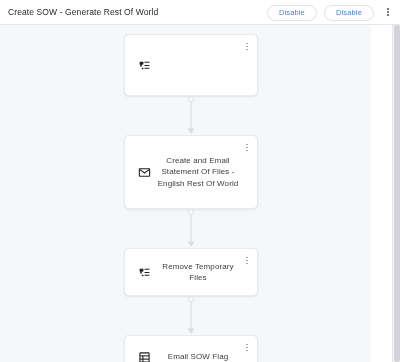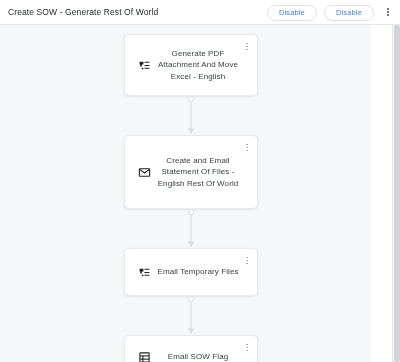--- a/index.html
+++ b/index.html
@@ -216,21 +216,20 @@
     </div>
 
     <div class="flow">
 
       <div class="node" style="margin-top:9px; height:62px;">
         <div class="node-icon">
           <svg width="13" height="13" viewBox="0 0 24 24" fill="#202124">
             <path d="M3 5h7v5H7v4H4v-4H3V5zm9 0h9v2h-9V5zm-5 11h3v3H7v-3zm5 0h9v2h-9v-2zm0-5h9v2h-9v-2z"></path>
           </svg>
         </div>
-        <div class="node-label">Generate PDF Attachment And Move Excel - English</div>
         <div class="kebab-node">
           <i></i>
           <i></i>
           <i></i>
         </div>
       </div>
 
       <div class="connector">
         <svg width="12" height="39" viewBox="0 0 12 39">
           <circle cx="6" cy="3.2" r="2.6" fill="#ffffff" stroke="#dadce0" stroke-width="1"></circle>
@@ -261,21 +260,21 @@
           <path d="M2.6 32.5 L9.4 32.5 L6 38 Z" fill="#dadce0"></path>
         </svg>
       </div>
 
       <div class="node" style="height:48px;">
         <div class="node-icon">
           <svg width="13" height="13" viewBox="0 0 24 24" fill="#202124">
             <path d="M3 5h7v5H7v4H4v-4H3V5zm9 0h9v2h-9V5zm-5 11h3v3H7v-3zm5 0h9v2h-9v-2zm0-5h9v2h-9v-2z"></path>
           </svg>
         </div>
-        <div class="node-label">Email Temporary Files</div>
+        <div class="node-label">Remove Temporary Files</div>
         <div class="kebab-node">
           <i></i>
           <i></i>
           <i></i>
         </div>
       </div>
 
       <div class="connector">
         <svg width="12" height="39" viewBox="0 0 12 39">
           <circle cx="6" cy="3.2" r="2.6" fill="#ffffff" stroke="#dadce0" stroke-width="1"></circle>

